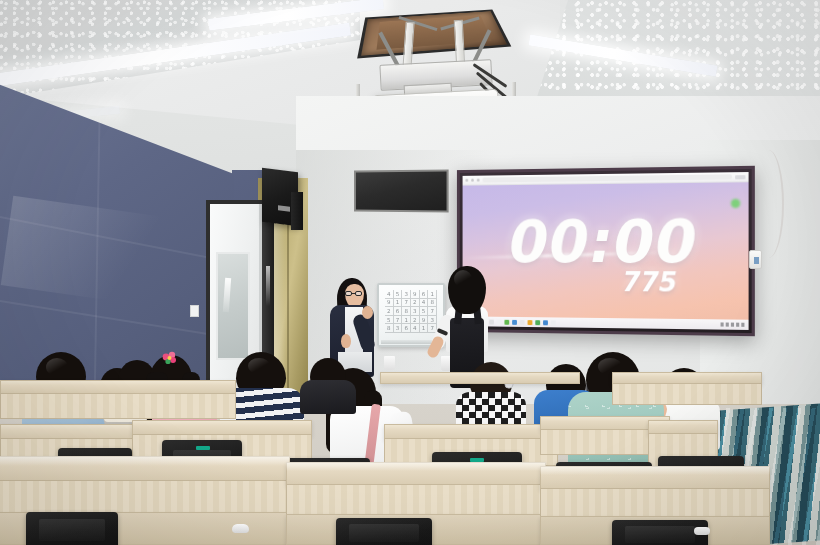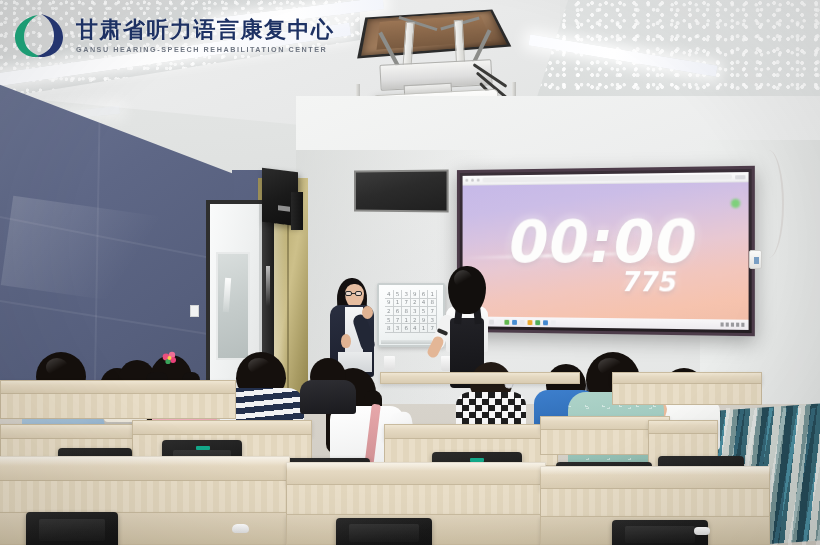--- a/index.html
+++ b/index.html
@@ -803,26 +803,14 @@
 
   <div class="chair" style="left:26px;top:512px;width:92px;height:40px;"></div>
   <div class="chair" style="left:336px;top:518px;width:96px;height:34px;"></div>
   <div class="chair" style="left:612px;top:520px;width:96px;height:32px;"></div>
 
   <div class="mouse"></div>
   <div class="mouse2"></div>
 
   <div class="vignette"></div>
 
-  <div class="watermark">
-    <div class="wm-logo">
-      <svg width="60" height="50" viewBox="0 0 60 50">
-        <path d="M30 4 C16 6 7 16 7 26 C7 37 16 46 27 46 C29 46 31 45.6 32 45 C22 42 16 35 16 26 C16 16 22 8 30 4 Z" fill="#1d9c74"></path>
-        <path d="M33 3 C46 6 55 15 55 26 C55 37 46 46 34 46 C32 46 30 45.6 29 45 C40 42 46 35 46 25 C46 15 41 7 33 3 Z" fill="#24356f"></path>
-      </svg>
-    </div>
-    <div class="wm-text">
-      <div class="wm-cn">甘肃省听力语言康复中心</div>
-      <div class="wm-en">GANSU  HEARING-SPEECH  REHABILITATION  CENTER</div>
-    </div>
-  </div>
 
 </div>
 
 </body></html>

